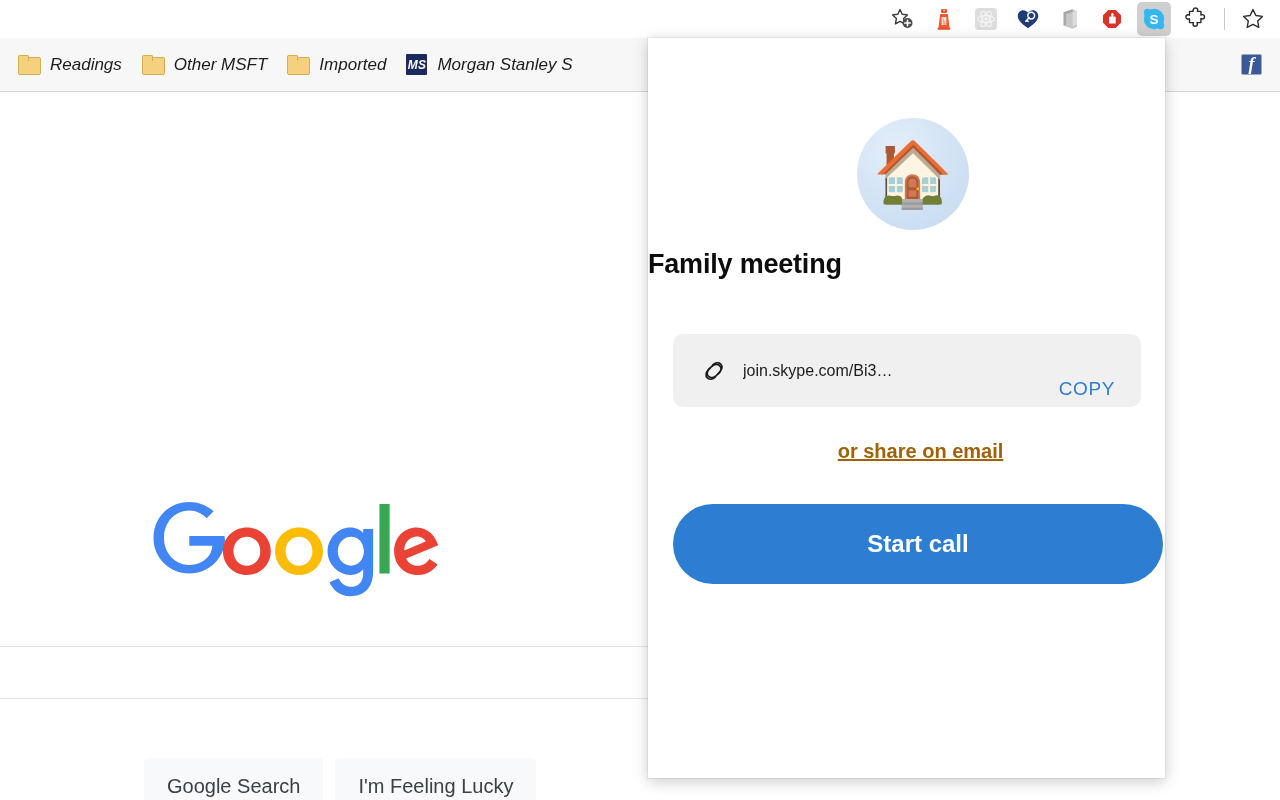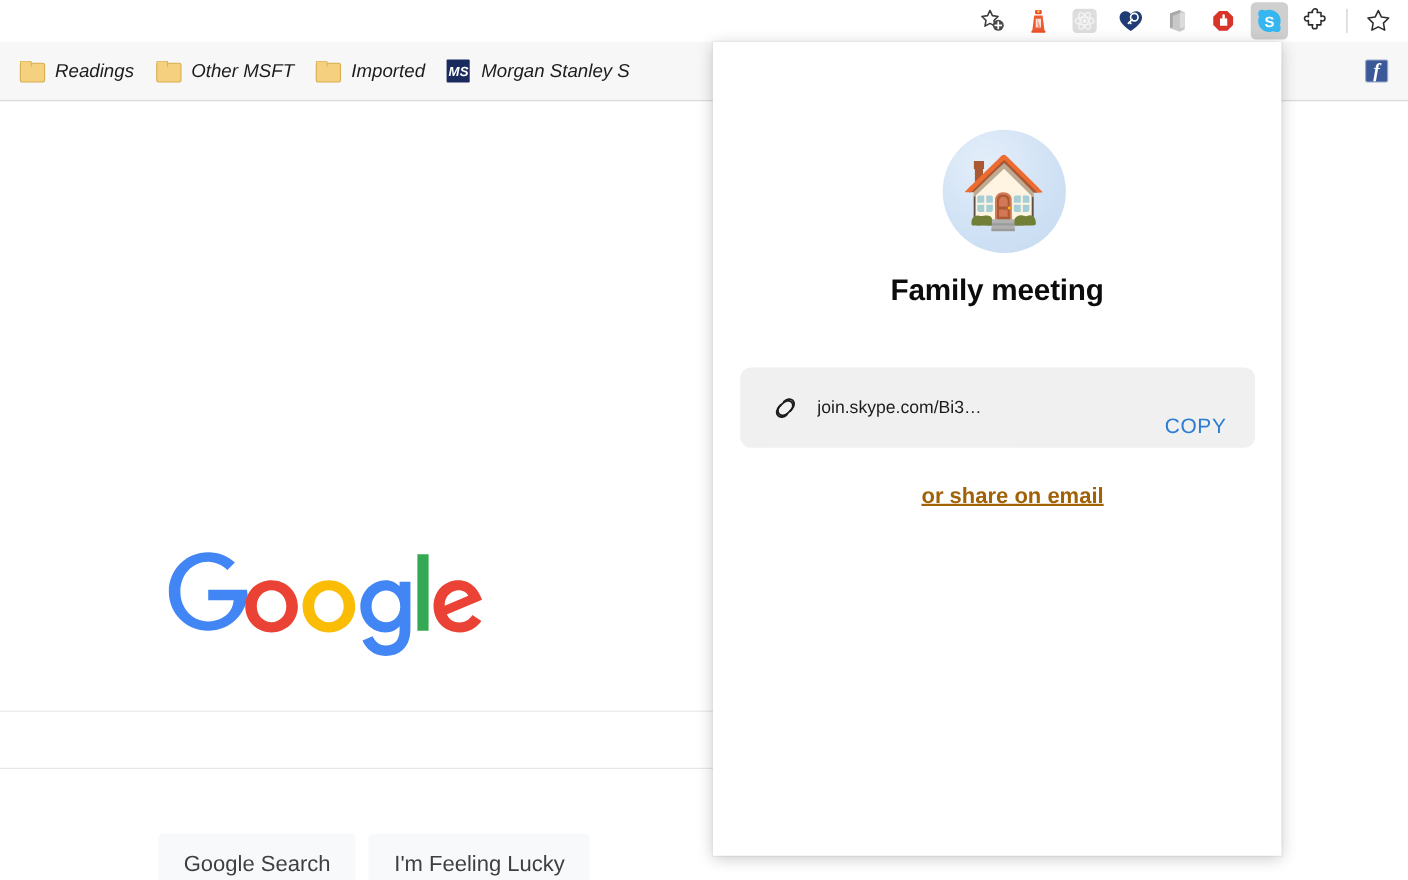--- a/index.html
+++ b/index.html
@@ -101,21 +101,21 @@
   }
   .avatar {
     position: absolute; left: 209px; top: 80px; width: 112px; height: 112px;
     border-radius: 50%;
     background: radial-gradient(circle at 35% 28%, #e4eefa 0%, #cfe1f4 60%, #c4d9f0 100%);
     display: flex; align-items: center; justify-content: center;
   }
   .avatar .emoji { font-size: 64px; line-height: 1; }
   .popup-title {
     position: absolute; left: 0; top: 211px; width: 517px;
-    text-align: center; font-size: 27px; font-weight: bold; color: #0c0c0c;
+    text-align: left; font-size: 27px; font-weight: bold; color: #0c0c0c;
     letter-spacing: -0.2px;
   }
   .link-row {
     position: absolute; left: 25px; top: 296px; width: 468px; height: 73px;
     background: #f0f0f0; border-radius: 10px;
     display: flex; align-items: center; padding: 0 26px;
     cursor: pointer;
   }
   .link-icon { width: 30px; height: 24px; flex: none; margin-right: 14px; }
   .link-text {
@@ -298,16 +298,17 @@
           <path d="M13.6 6.2 c2.6-2.6 6.1-3.1 8.1-1.1 2 2 1.5 5.5-1.1 8.1 l-3.1 3.1 c-2.6 2.6-6.1 3.1-8.1 1.1-2-2-1.5-5.5 1.1-8.1" fill="none" stroke="#1c1c1c" stroke-width="1.7" stroke-linecap="round"></path>
           <path d="M16.4 17.8 c-2.6 2.6-6.1 3.1-8.1 1.1-2-2-1.5-5.5 1.1-8.1 l3.1-3.1 c2.6-2.6 6.1-3.1 8.1-1.1 2 2 1.5 5.5-1.1 8.1" fill="none" stroke="#1c1c1c" stroke-width="1.7" stroke-linecap="round"></path>
         </svg>
       </span>
       <span class="link-text">join.skype.com/Bi3…</span>
       <button class="copy-btn">COPY</button>
     </div>
 
     <a class="share-email" href="#">or share on email</a>
 
+    <button class="start-call">Start call</button>
 
   </div>
 
 </div>
 
 </body></html>

